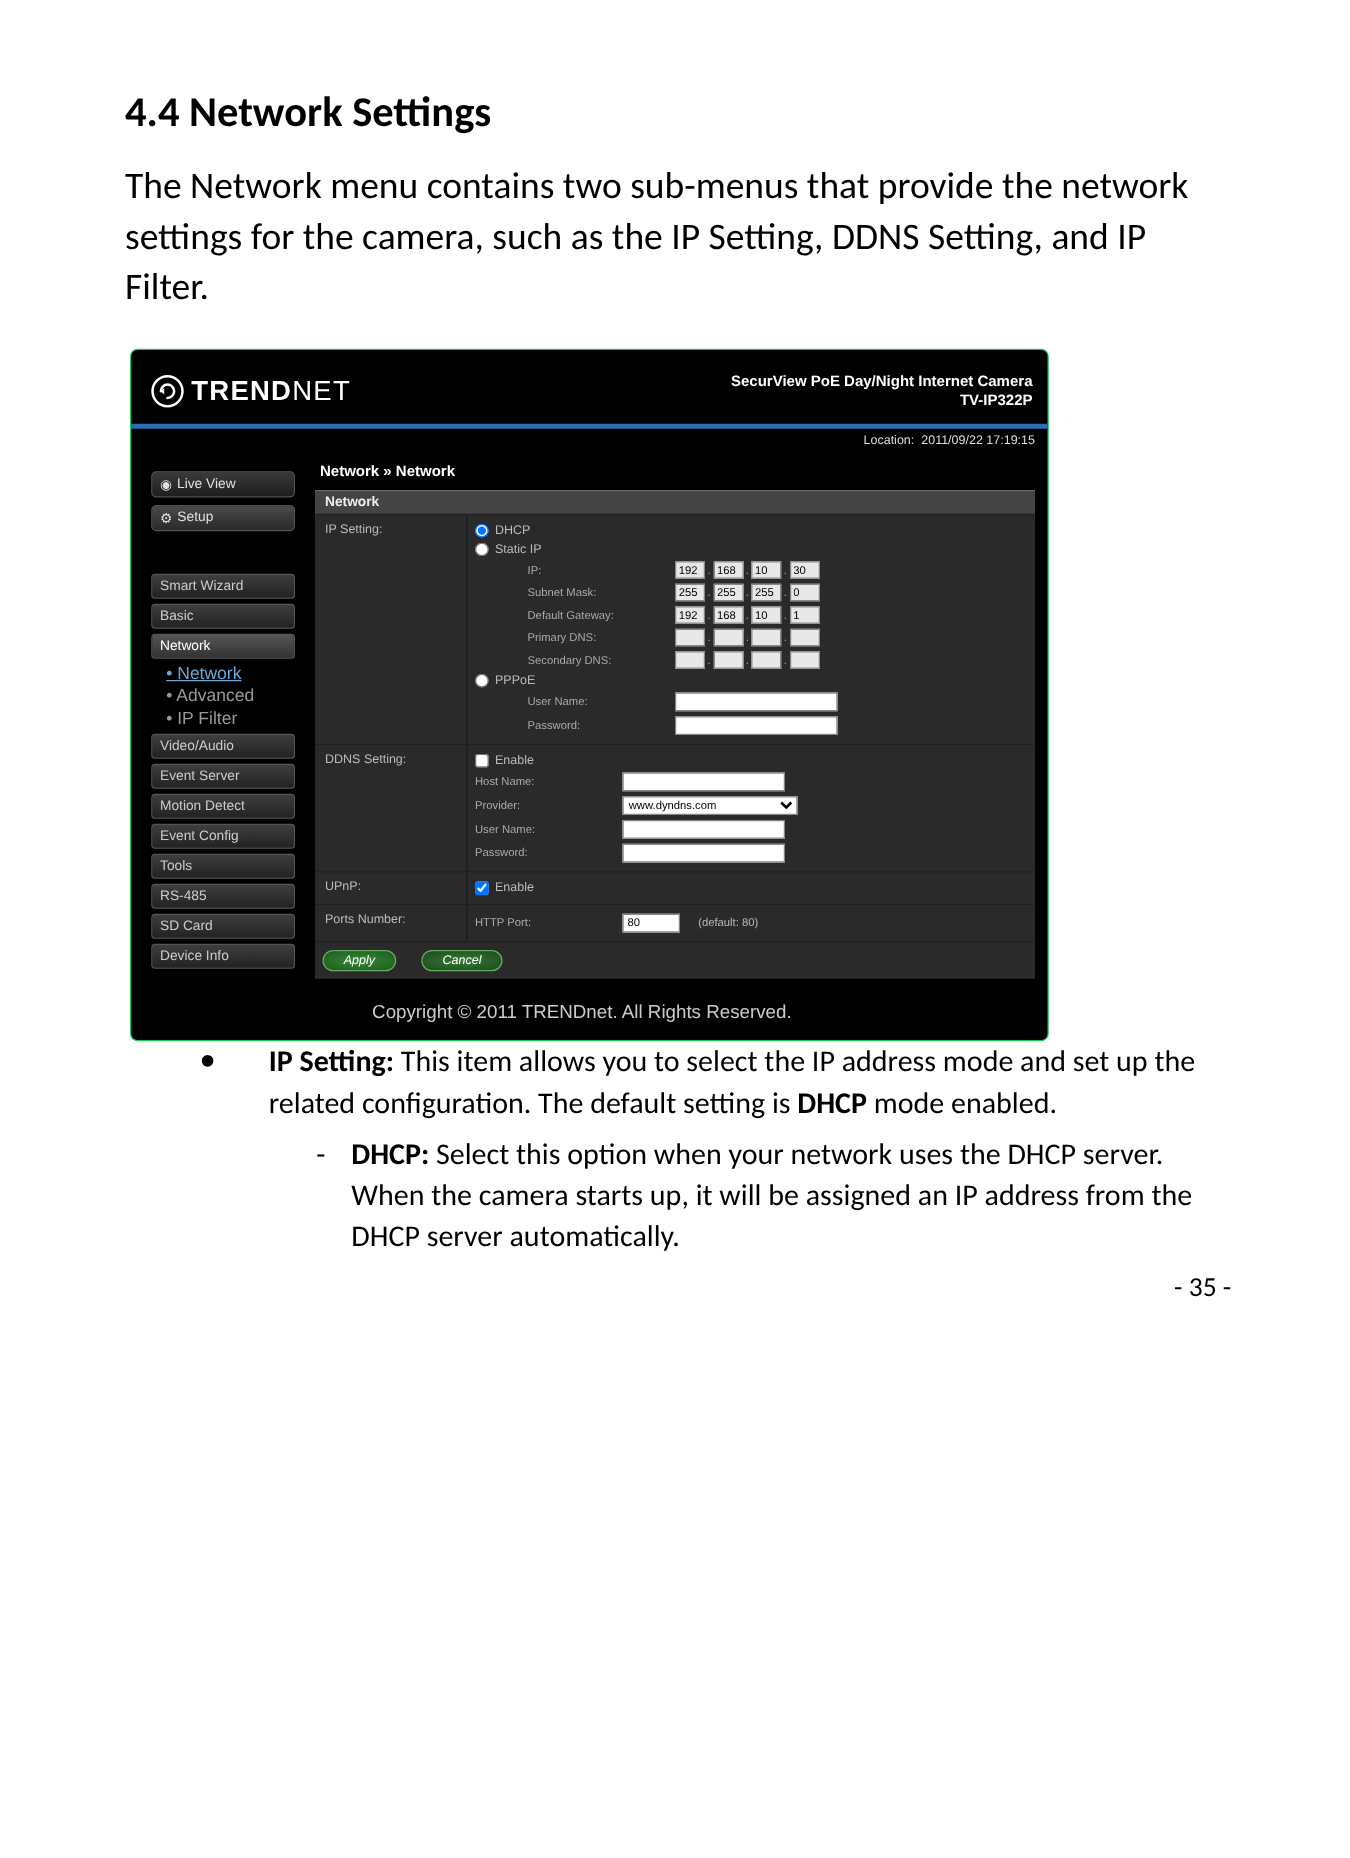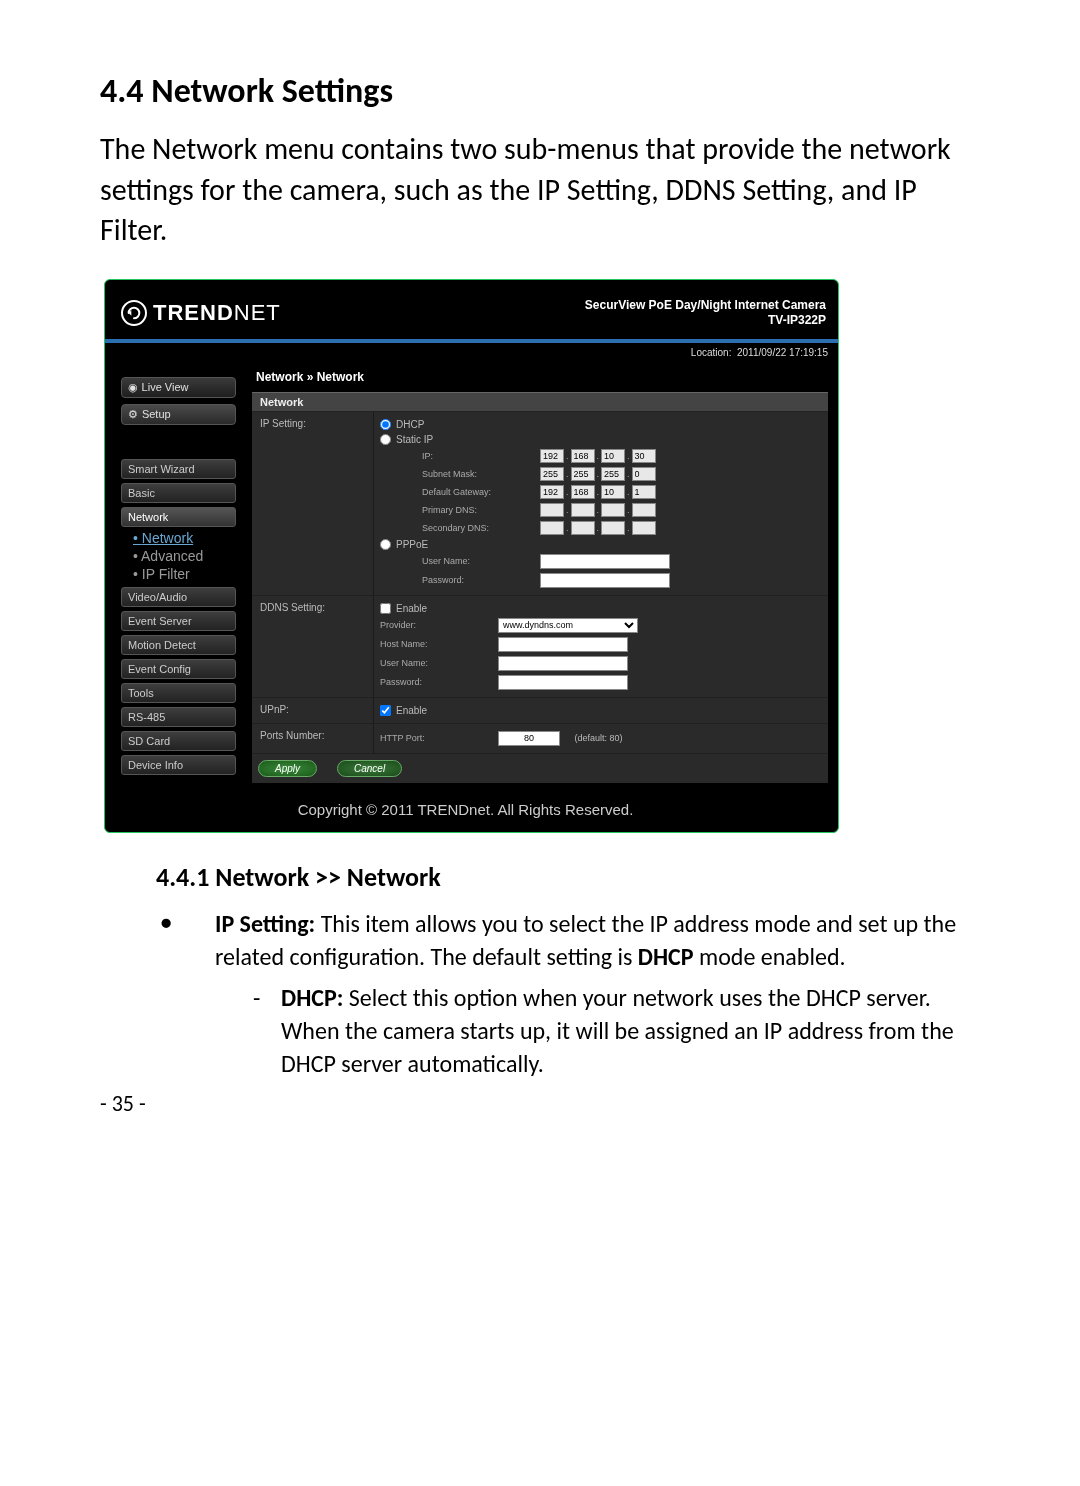--- a/index.html
+++ b/index.html
@@ -180,21 +180,21 @@
   .ip-inputs input {
     width: 24px; height:14px; font-size:9px;
     background:#e8e8e8;border:1px solid #888;padding:0 2px;
   }
   .ip-inputs span.dot{font-size:9px;color:#aaa;}
   .txt-in {
     height:15px;font-size:9px;background:#fff;border:1px solid #888;
     padding: 0 3px;
   }
   .txt-in.md { width: 130px; }
-  .txt-in.sm { width: 62px; text-align: center; }
+  .txt-in.sm { width: 46px; }
   select.sel {
     height:15px;font-size:9px;background:#fff;border:1px solid #888;width:140px;
   }
   .btn-row {
     padding: 6px;
     display:flex;gap:20px;
   }
   .act-btn {
     display:inline-block;
     background: radial-gradient(#3a8a3a,#1a5a1a);
@@ -243,21 +243,21 @@
   ul.dashes > li {
     position: relative;
     padding-left: 28px;
   }
   ul.dashes > li::before {
     content: "-";
     position: absolute;
     left: 0;
   }
   .page-num {
-    text-align:left;
+    text-align:right;
     font-size: 22px;
   }
 </style>
 </head>
 <body>
 
 <div class="page">
 
   <h1 class="section-title">4.4  Network Settings</h1>
   <p class="intro">The Network menu contains two sub-menus that provide the network settings for the camera, such as the IP Setting, DDNS Setting, and IP Filter.</p>
@@ -406,27 +406,27 @@
           </div>
 
           <div class="fr">
             <div class="fr-label">DDNS Setting:</div>
             <div class="fr-body">
               <label class="chk-row">
                   <input type="checkbox" style="">
                   <span>Enable</span>
                 </label>
               <div class="kv">
+                  <span class="kv-label">Host Name:</span>
+                  <input class="txt-in md" style="">
+                </div>
+              <div class="kv">
                   <span class="kv-label">Provider:</span>
                 <select class="sel"><option>www.dyndns.com</option></select>
               </div>
-              <div class="kv">
-                  <span class="kv-label">Host Name:</span>
-                  <input class="txt-in md" style="">
-                </div>
               <div class="kv">
                   <span class="kv-label">User Name:</span>
                   <input class="txt-in md" style="">
                 </div>
               <div class="kv">
                   <span class="kv-label">Password:</span>
                   <input class="txt-in md" type="password" style="">
                 </div>
             </div>
           </div>
@@ -454,21 +454,20 @@
           <div class="btn-row">
             <span class="act-btn">Apply</span>
             <span class="act-btn cancel">Cancel</span>
           </div>
         </div>
       </div>
     </div>
     <div class="copyright">Copyright © 2011 TRENDnet. All Rights Reserved.</div>
   </div>
 
-  <h2 class="subsection">4.4.1   Network &gt;&gt; Network</h2>
 
   <ul class="bullets">
     <li>
       <b>IP Setting:</b><span> This item allows you to select the IP address mode and set up the related configuration. The default setting is </span><b>DHCP</b><span> mode enabled.</span>
       <ul class="dashes">
         <li><b>DHCP:</b><span> Select this option when your network uses the DHCP server. When the camera starts up, it will be assigned an IP address from the DHCP server automatically.</span></li>
       </ul>
     </li>
   </ul>
 

